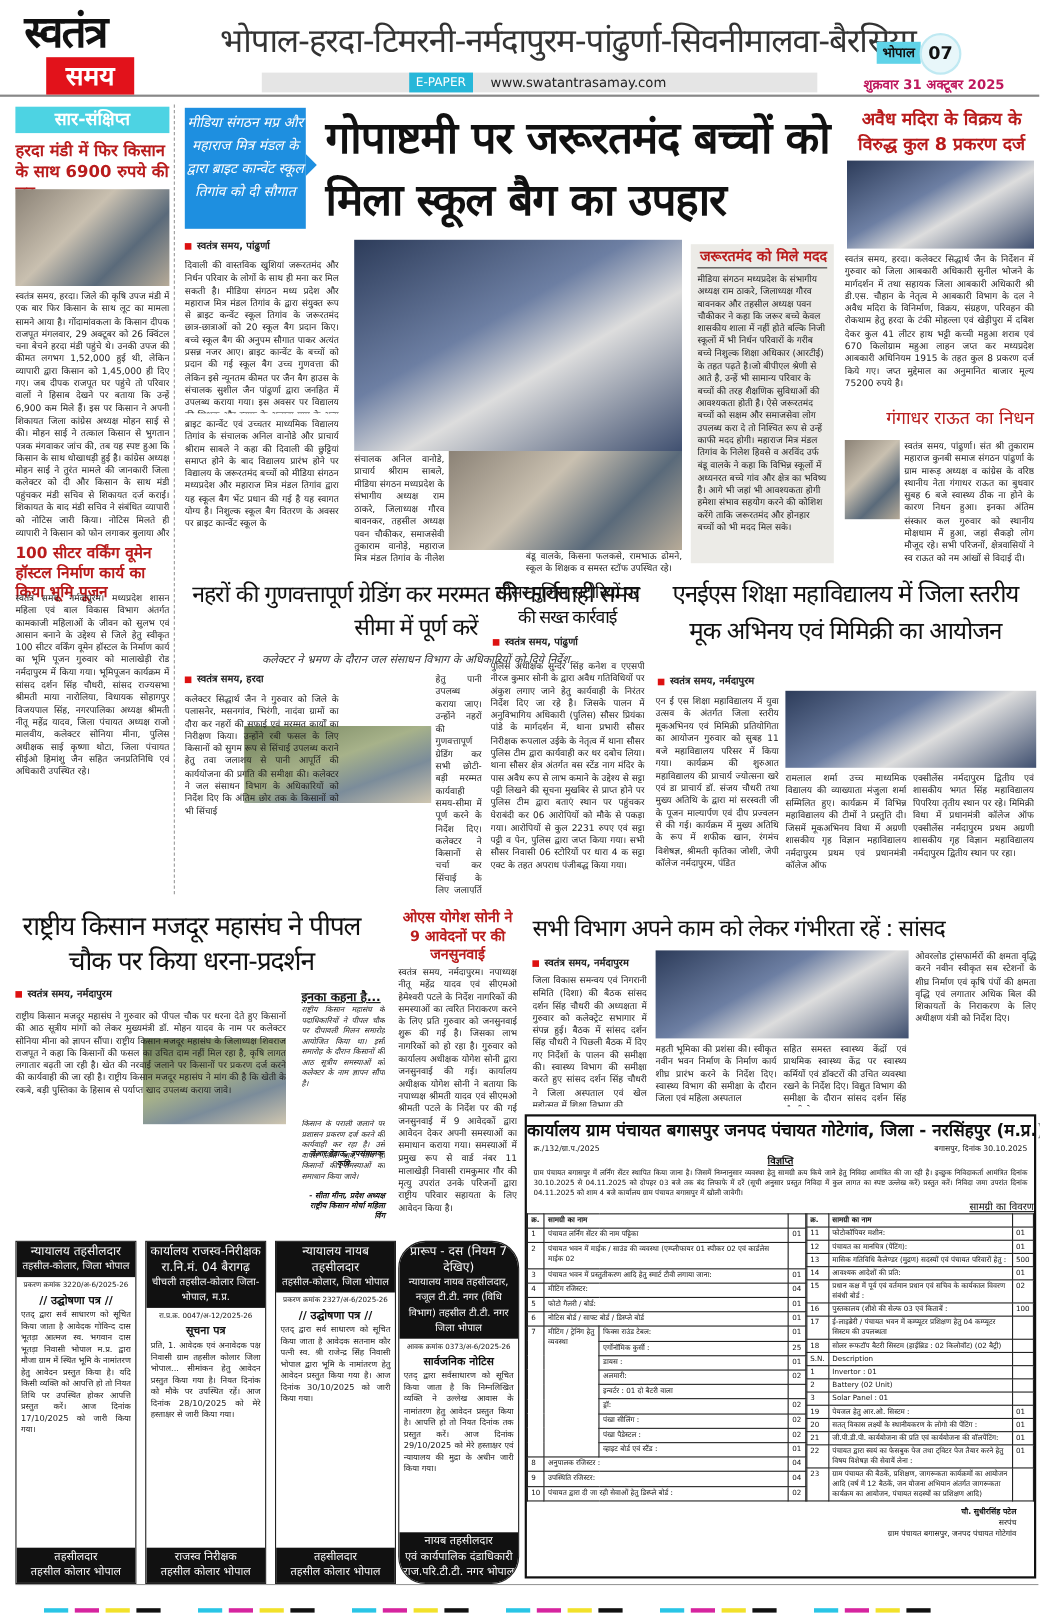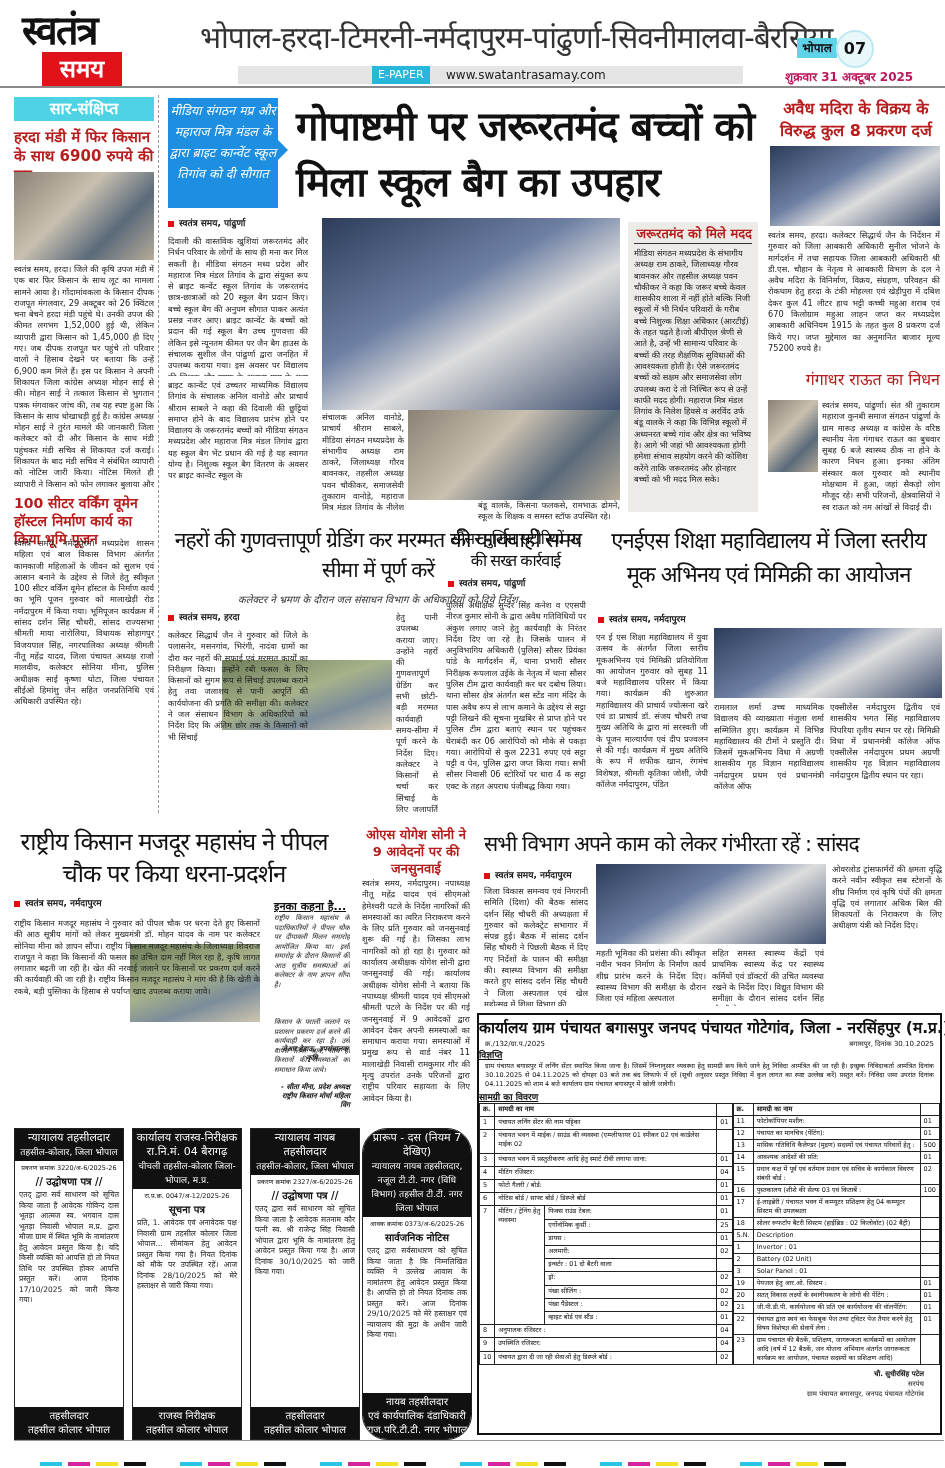--- a/index.html
+++ b/index.html
@@ -173,23 +173,23 @@
       </div>
     </div>
   </div>
 
 <div class="abs table-box">
   <div style="font-size:15.5px;font-weight:bold;text-align:center;line-height:22px;padding-top:2px;white-space:nowrap">कार्यालय ग्राम पंचायत बगासपुर जनपद पंचायत गोटेगांव, जिला - नरसिंहपुर (म.प्र.)</div>
   <div style="display:flex;justify-content:space-between;font-size:7px;padding:0 6px">
     <span>क्र./132/ग्रा.प./2025</span>
     <span>बगासपुर, दिनांक 30.10.2025</span>
   </div>
-  <div style="font-size:9px;font-weight:bold;text-decoration:underline">विज्ञप्ति</div>
+  <div style="text-align:center;font-size:9px;font-weight:bold;text-decoration:underline">विज्ञप्ति</div>
   <div style="font-size:6.5px;line-height:9px;padding:1px 6px;text-align:justify">ग्राम पंचायत बगासपुर में लर्निंग सेंटर स्थापित किया जाना है। जिसमें निम्नानुसार व्यवस्था हेतु सामग्री क्रय किये जाने हेतु निविदा आमंत्रित की जा रही है। इच्छुक निविदाकर्ता आमंत्रित दिनांक 30.10.2025 से 04.11.2025 को दोपहर 03 बजे तक बंद लिफाफे में दरें (सूची अनुसार प्रस्तुत निविदा में कुल लागत का स्पष्ट उल्लेख करें) प्रस्तुत करें। निविदा जमा उपरांत दिनांक 04.11.2025 को शाम 4 बजे कार्यालय ग्राम पंचायत बगासपुर में खोली जावेगी।</div>
-  <div style="text-align:left;font-size:9px;font-weight:bold;text-decoration:underline">सामग्री का विवरण</div>
+  <div style="text-align:right;font-size:9px;font-weight:normal;text-decoration:underline">सामग्री का विवरण</div>
   <div style="display:flex">
     <table class="mt" style="width:55%">
       <tbody id="tbl-left">
           <tr>
             <td style="font-weight:bold">क्र.</td>
             <td colspan="2" style="font-weight:bold">सामग्री का नाम</td>
             <td></td>
           </tr>
           <tr>
             <td>1</td>

